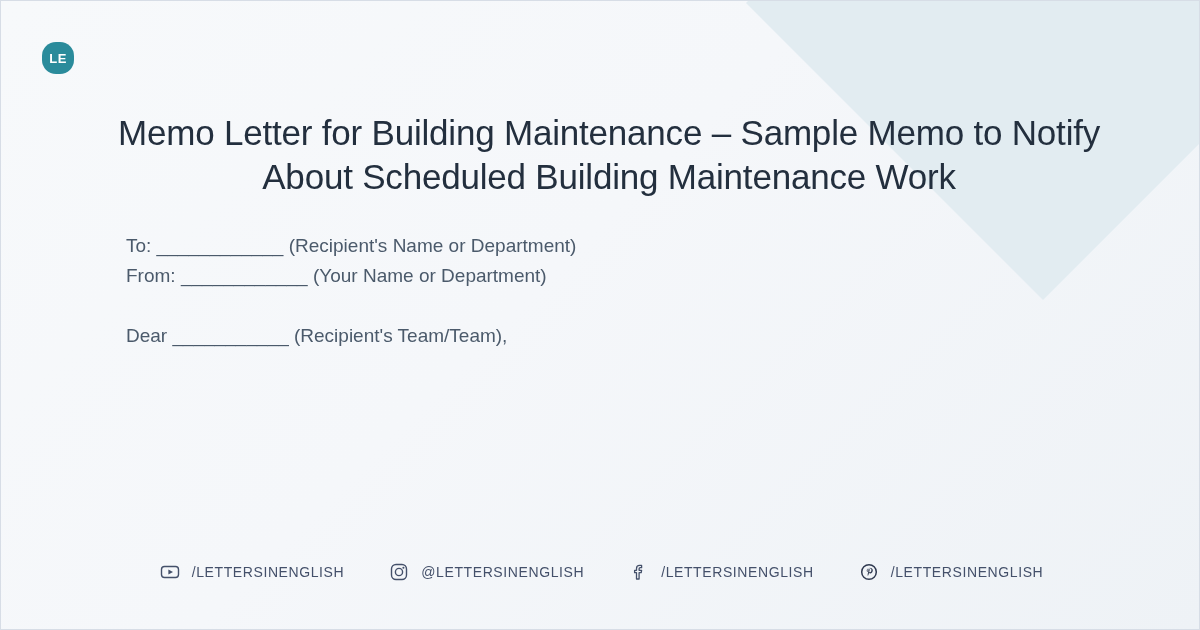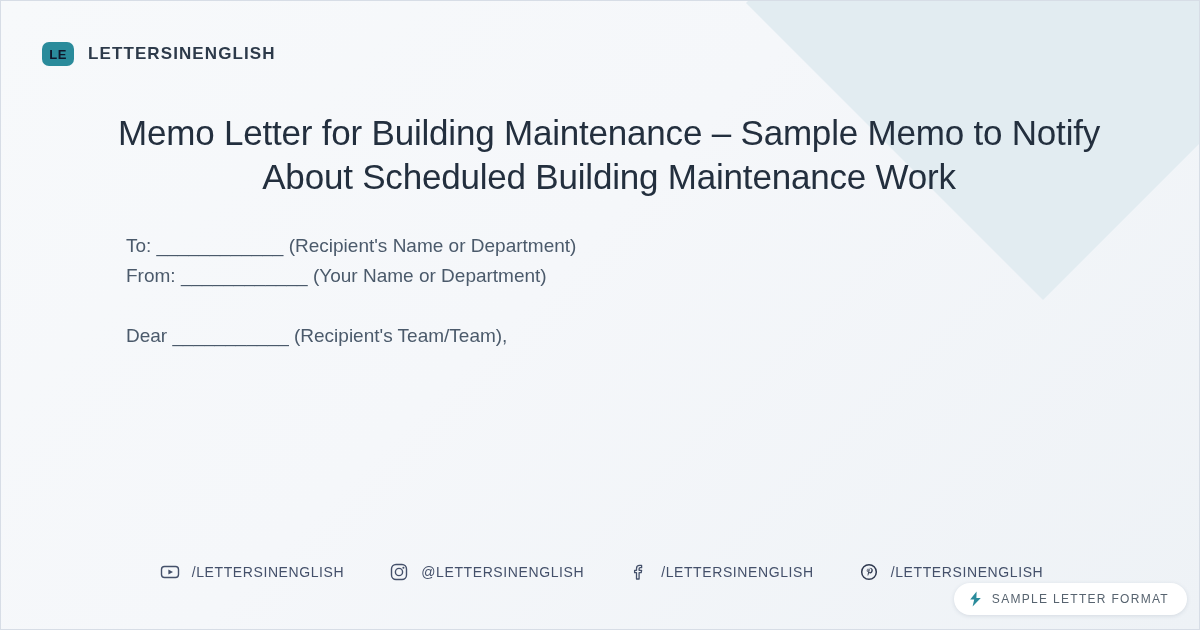--- a/index.html
+++ b/index.html
@@ -30,24 +30,24 @@
   }
 
   #content { position:relative; z-index:2; width:100%; height:100%; }
 
   
   #brand {
     position:absolute; left:41px; top:41px;
     display:flex; align-items:center; gap:14px;
   }
   #brand-mark {
-    width:32px; height:24px; border-radius:7px;
+    width:32px; height:32px; border-radius:14px;
     background:#2a8b9b;
     display:flex; align-items:center; justify-content:center;
-    color:#0f172a; font-size:13px; font-weight:700; letter-spacing:.5px;
+    color:#ffffff; font-size:13px; font-weight:700; letter-spacing:.5px;
   }
   #brand-name {
     font-size:17px; font-weight:700; letter-spacing:1.1px;
     color:#2d3a4a;
   }
 
   
   #title {
     position:absolute; left:108px; top:110px; width:1000px;
     text-align:center;
@@ -94,21 +94,20 @@
 <body>
 
 <div id="canvas">
 
   <div id="diamond"></div>
 
   <div id="content">
 
     <div id="brand">
       <div id="brand-mark">LE</div>
-      <div id="brand-name">LETTERSINENGLISH</div>
     </div>
 
     <h1 id="title">Memo Letter for Building Maintenance – Sample Memo to Notify About Scheduled Building Maintenance Work</h1>
 
     <div id="letter">
       <div class="meta-line">To: ____________ (Recipient's Name or Department)</div>
       <div class="meta-line">From: ____________ (Your Name or Department)</div>
       <div class="gap"></div>
       <div class="meta-line">Dear ___________ (Recipient's Team/Team),</div>
       <div class="gap"></div>
@@ -151,23 +150,15 @@
           <svg width="20" height="20" viewBox="0 0 20 20">
             <circle cx="10" cy="10" r="7.3" fill="none" stroke="#303a50" stroke-width="1.5"></circle>
             <path d="M10.2 6.2 c-1.5 0 -2.5 1.0 -2.5 2.3 0 .7 .3 1.3 .9 1.6 l.2 -.8 c-.2 -.3 -.3 -.6 -.3 -1.0 0 -1.1 .9 -2.0 2.1 -2.0 1.1 0 1.8 .7 1.8 1.7 0 1.3 -.6 2.3 -1.4 2.3 -.5 0 -.8 -.4 -.7 -.9 l.4 -1.5 c.1 -.4 -.1 -.8 -.5 -.8 -.5 0 -.9 .5 -.9 1.2 0 .4 .1 .7 .1 .7 l-.7 2.9 c-.1 .6 -.1 1.3 0 1.8 l.5 -.3 c.3 -.5 .5 -1.3 .6 -1.7 l.2 -.7 c.3 .3 .7 .5 1.2 .5 1.5 0 2.6 -1.4 2.6 -3.2 0 -1.5 -1.3 -2.6 -3.0 -2.6 Z" fill="#303a50"></path>
           </svg>
         </span>
         <span>/LETTERSINENGLISH</span>
       </div>
 
     </div>
 
-    <div id="badge">
-      <span class="bolt">
-        <svg width="15" height="16" viewBox="0 0 15 16">
-          <path d="M8.6 0.6 L2.2 8.6 h4.0 l-1.6 6.8 L12.8 7.0 H8.4 Z" fill="#2a8b9b"></path>
-        </svg>
-      </span>
-      <span class="badge-text">SAMPLE LETTER FORMAT</span>
-    </div>
 
   </div>
 </div>
 
 </body></html>

